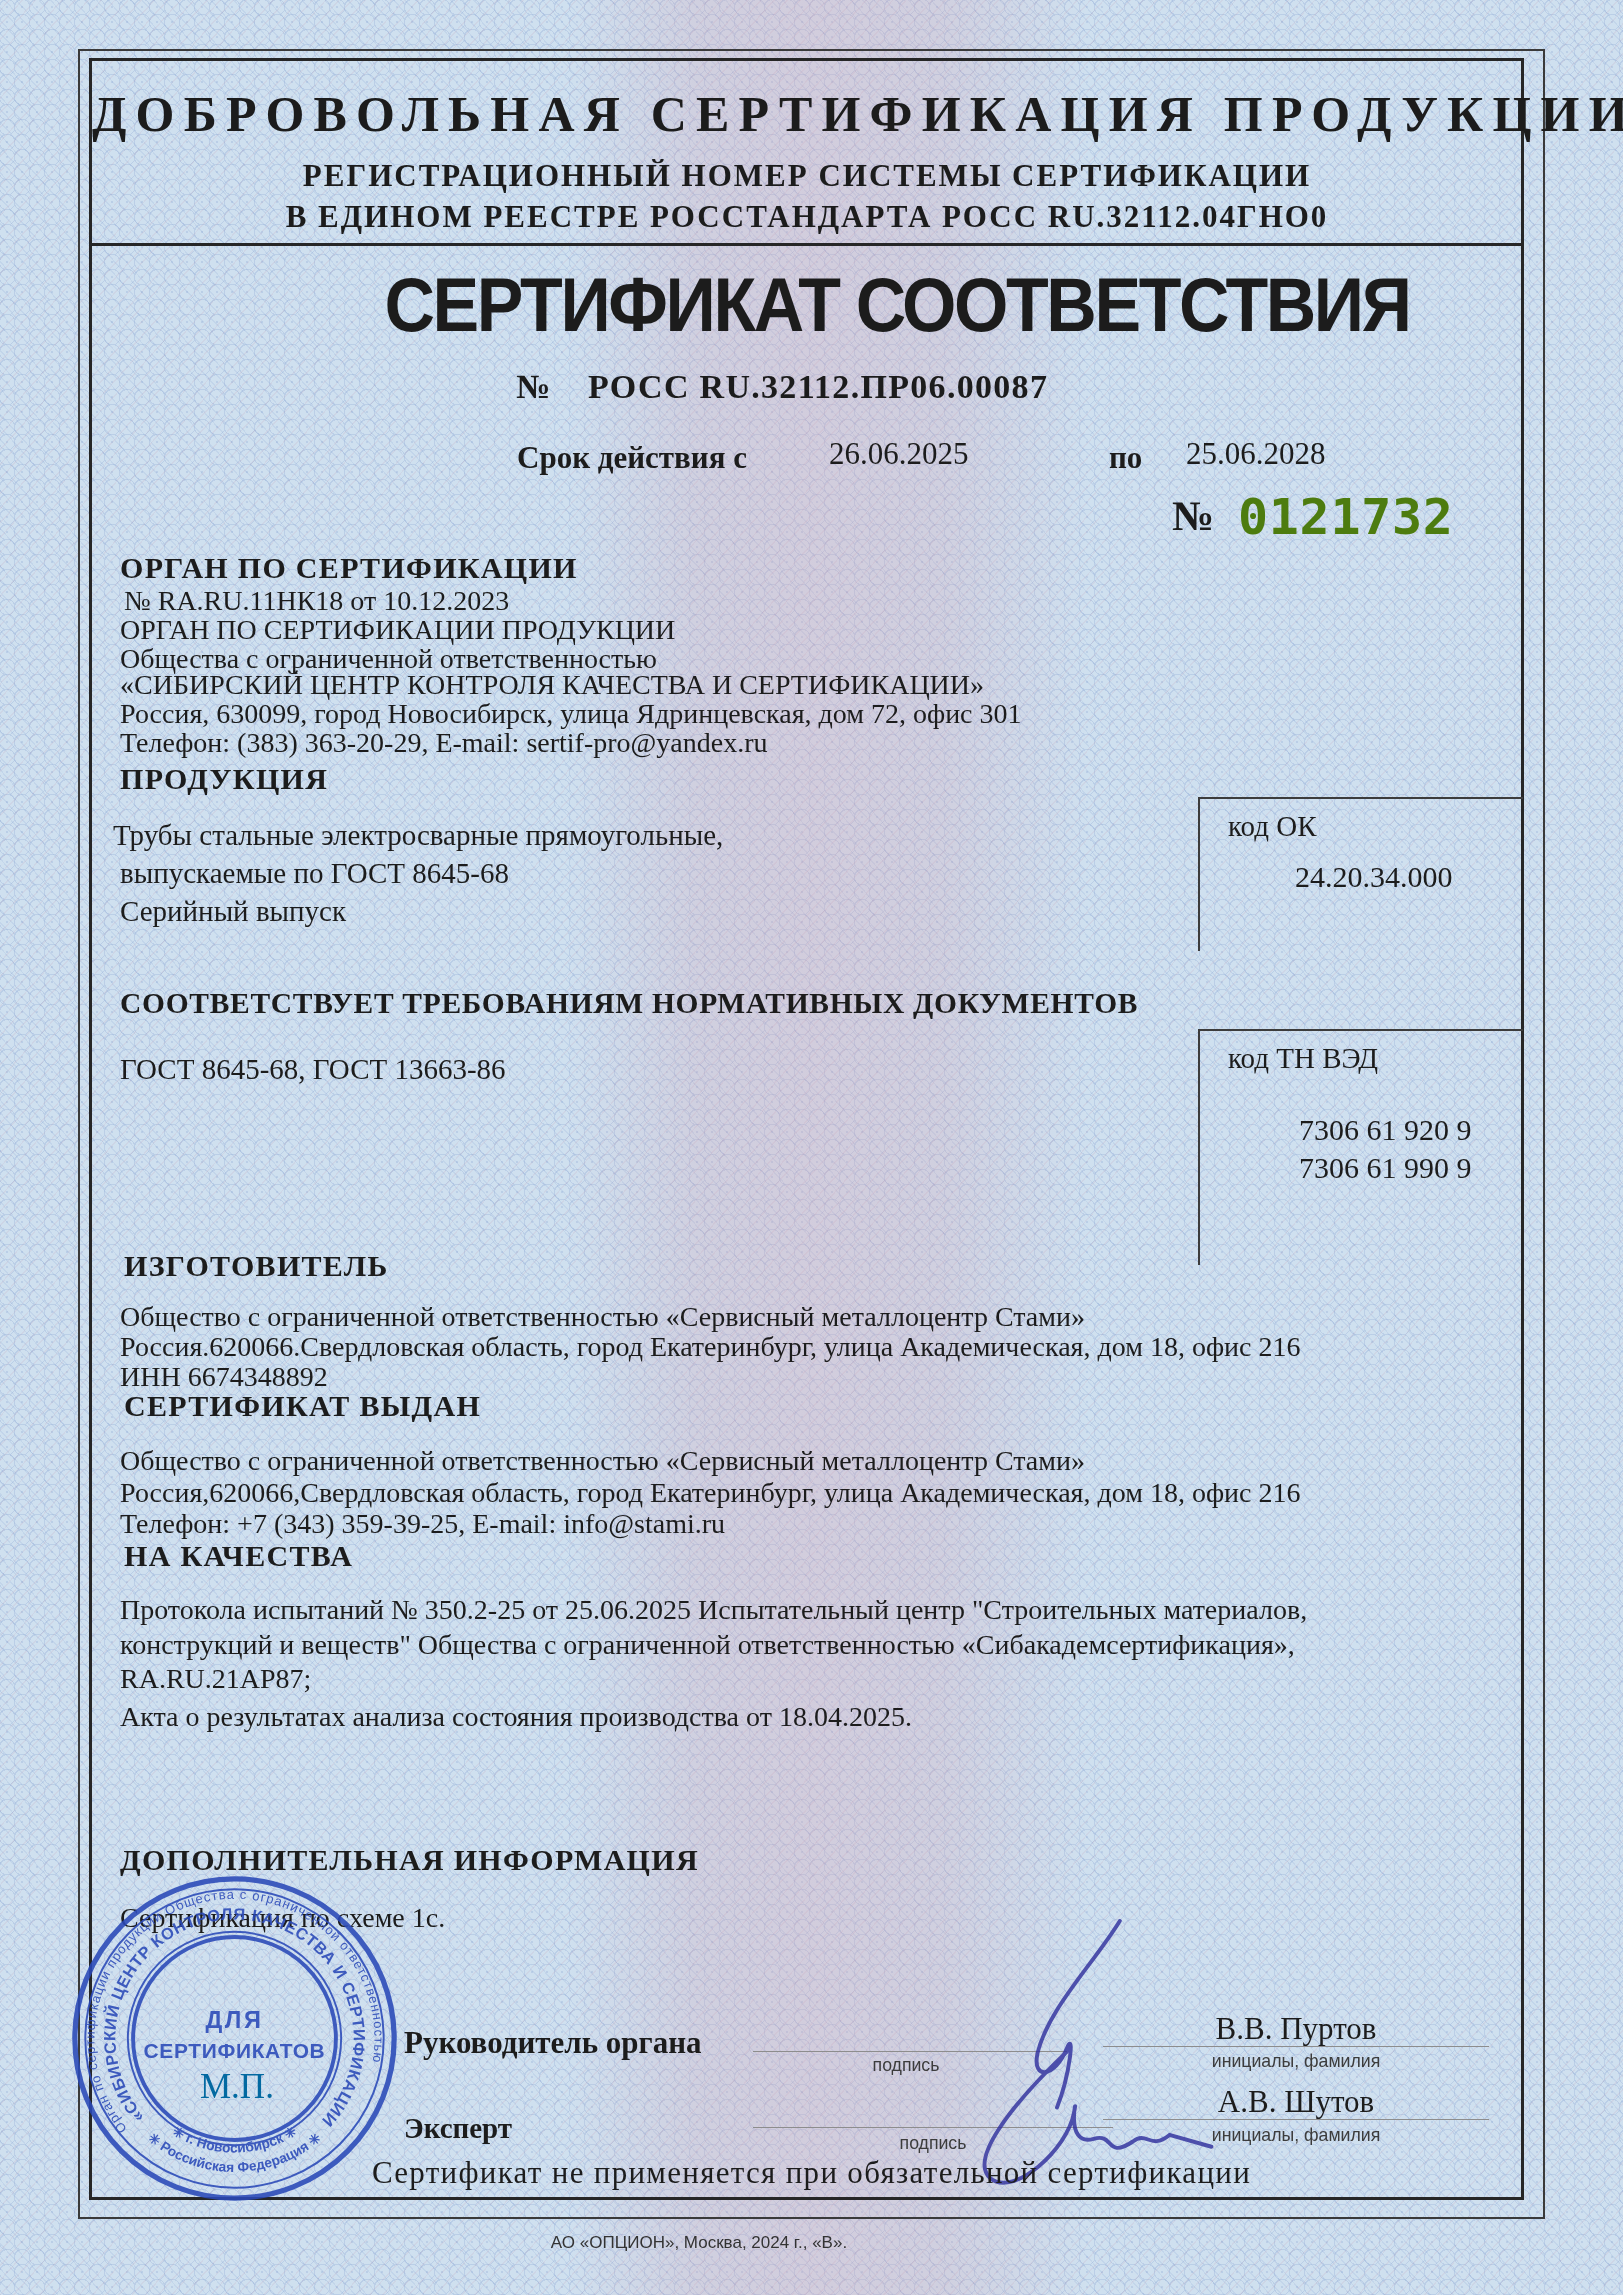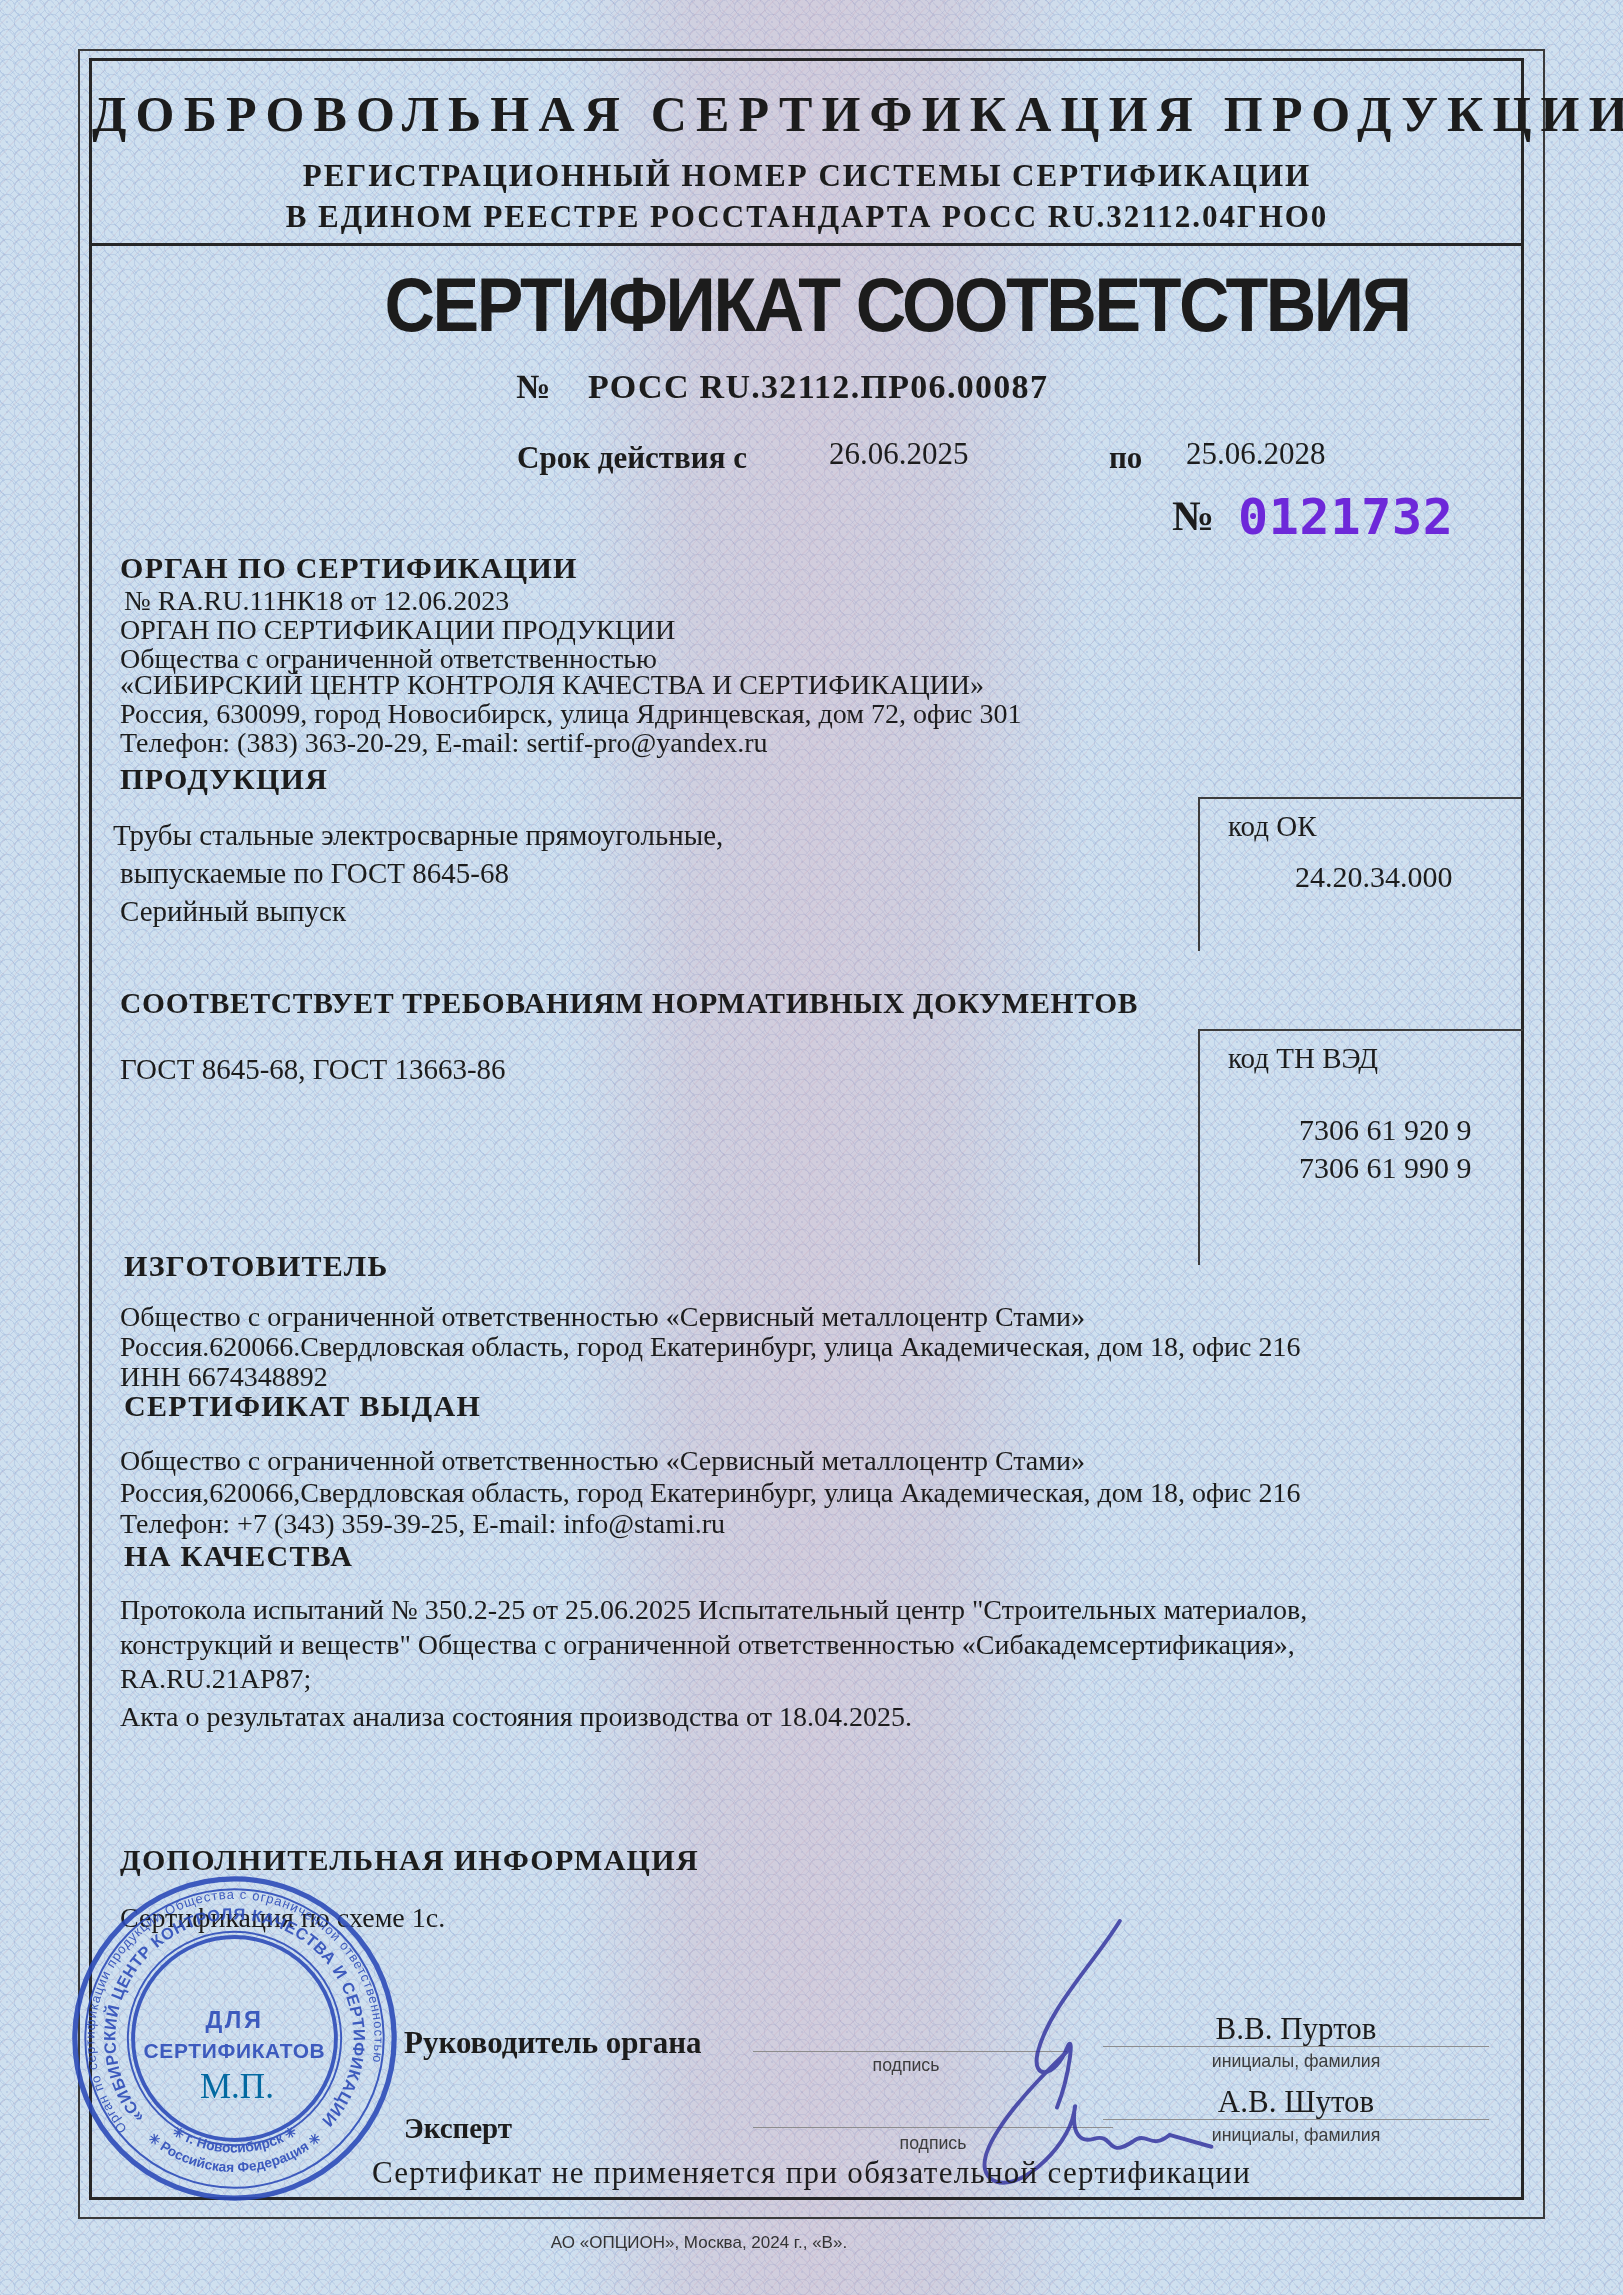--- a/index.html
+++ b/index.html
@@ -21,21 +21,21 @@
     border:3.3px solid #262626;box-sizing:border-box;}
   .t{position:absolute;white-space:nowrap;}
   .b{font-weight:bold;}
   .ctr{text-align:center;}
   .sans{font-family:"Liberation Sans", sans-serif;}
   .mono{font-family:"DejaVu Sans Mono", monospace;}
   .hline{position:absolute;background:#262626;height:2.6px;}
   .boxline{position:absolute;background:#3c3c3c;}
   .sigline{position:absolute;height:1.3px;background:#8d8d8d;}
   .cap{font-family:"Liberation Sans", sans-serif;font-size:17.7px;color:#3c3c3c;}
-  .redno{color:#6d28d9;}
+  .redno{color:#4d7c0f;}
   .stamp-svg{position:absolute;left:67px;top:1871px;width:335px;height:335px;opacity:0.88;}
   .sig-svg{position:absolute;left:812px;top:1885px;width:524px;height:301px;}
   svg text, svg textPath{font-family:"Liberation Sans", sans-serif;fill:#2a49b8;}
 </style>
 </head>
 <body>
 
 <div class="paper">
   <div class="guilloche"></div>
 </div>
@@ -55,21 +55,21 @@
 
 <div class="t b" style="left:517px;top:440px;font-size:31px;">Срок действия  с</div>
 <div class="t" style="left:829px;top:436px;font-size:31px;">26.06.2025</div>
 <div class="t b" style="left:1109px;top:440px;font-size:31px;">по</div>
 <div class="t" style="left:1186px;top:436px;font-size:31px;">25.06.2028</div>
 
 <div class="t b" style="left:1172px;top:492px;font-size:42px;">№</div>
 <div class="t mono redno" style="left:1238px;top:488px;font-size:50px;font-weight:600;letter-spacing:0.7px;">0121732</div>
 
 <div class="t b" style="left:120px;top:551px;font-size:30px;letter-spacing:1.3px;">ОРГАН ПО СЕРТИФИКАЦИИ</div>
-<div class="t" style="left:124px;top:585px;font-size:28px;">№ RA.RU.11НК18  от 12.06.2023</div>
+<div class="t" style="left:124px;top:585px;font-size:28px;">№ RA.RU.11НК18  от 10.12.2023</div>
 <div class="t" style="left:120px;top:614px;font-size:28px;">ОРГАН ПО СЕРТИФИКАЦИИ ПРОДУКЦИИ</div>
 <div class="t" style="left:120px;top:643px;font-size:28px;">Общества с ограниченной ответственностью</div>
 <div class="t" style="left:120px;top:669px;font-size:28px;">«СИБИРСКИЙ ЦЕНТР КОНТРОЛЯ КАЧЕСТВА И СЕРТИФИКАЦИИ»</div>
 <div class="t" style="left:120px;top:698px;font-size:28px;">Россия, 630099, город Новосибирск, улица Ядринцевская, дом 72, офис 301</div>
 <div class="t" style="left:120px;top:727px;font-size:28px;">Телефон:  (383) 363-20-29, E-mail: sertif-pro@yandex.ru</div>
 
 <div class="t b" style="left:120px;top:762px;font-size:30px;letter-spacing:1.3px;">ПРОДУКЦИЯ</div>
 <div class="t" style="left:113px;top:819px;font-size:29px;">Трубы стальные электросварные прямоугольные,</div>
 <div class="t" style="left:120px;top:857px;font-size:29px;">выпускаемые по  ГОСТ 8645-68</div>
 <div class="t" style="left:120px;top:895px;font-size:29px;">Серийный выпуск</div>

